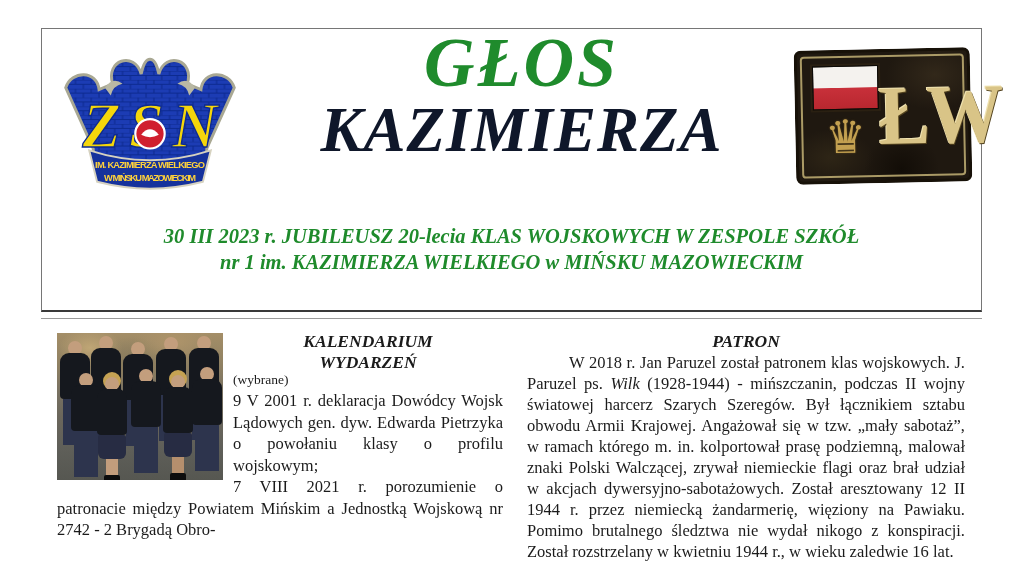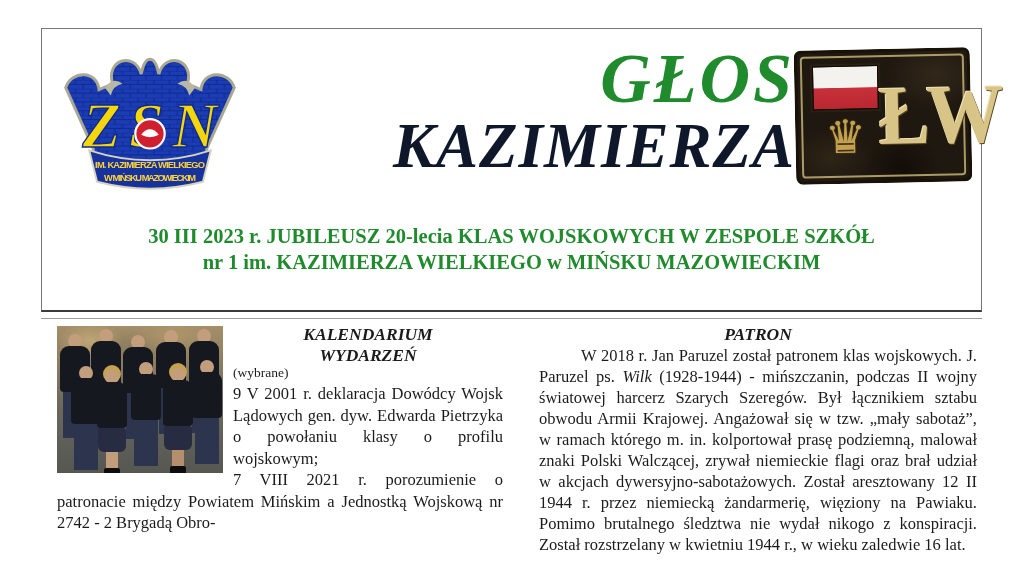--- a/index.html
+++ b/index.html
@@ -11,21 +11,21 @@
   }
   
   .frame{
     position:absolute;left:41px;top:28px;width:941px;height:284px;
     box-sizing:border-box;background:#fff;
     border:1px solid #767676;border-bottom:2px solid #3a3a3a;
   }
   .rule2{position:absolute;left:41px;top:318px;width:941px;height:1px;background:#9b9b9b;}
   .mast-row{display:flex;align-items:flex-start;height:192px;}
   .crest{width:196px;height:160px;margin:14px 0 0 10px;flex:0 0 auto;}
-  .title-block{flex:1;text-align:right;margin-top:16px;line-height:1;}
+  .title-block{flex:1;text-align:center;margin-top:0;line-height:1;}
   .title-l1{font-size:70px;font-weight:bold;font-style:italic;color:#1f8b2c;letter-spacing:3px;line-height:0.98;}
   .title-l2{font-size:63px;font-weight:bold;font-style:italic;color:#0f172a;letter-spacing:1px;line-height:1.04;}
   
   .patch{
     width:176px;height:134px;margin:20px 10px 0 0;flex:0 0 auto;position:relative;
     border-radius:7px;transform:rotate(-1.2deg);
     background:
       radial-gradient(60px 40px at 20% 80%, #2e2516 0%, transparent 70%),
       radial-gradient(70px 50px at 80% 20%, #32281a 0%, transparent 70%),
       radial-gradient(50px 50px at 60% 90%, #120d07 0%, transparent 75%),
@@ -46,31 +46,31 @@
     text-shadow:0 0 2px #6d5524;
   }
   .patch-letters{
     position:absolute;right:10px;top:8px;width:86px;text-align:center;
     font-family:"Liberation Serif",serif;font-weight:bold;font-size:84px;line-height:118px;
     color:#d9c487;letter-spacing:-4px;transform:scaleX(.92);
     text-shadow:1px 1px 0 #53431f, -1px -1px 0 #efe2b0;
   }
   
   .subtitle{
-    text-align:center;color:#1f8b2c;font-weight:bold;
+    text-align:center;color:#1f8b2c;font-weight:bold;font-style:italic;
     font-size:20.5px;line-height:1.28;margin-top:2px;
   }
   
   .editorial{
     border-top:1px solid #4c4c4c;margin-top:9px;
     text-align:center;font-weight:bold;font-style:italic;font-size:13.4px;
     padding:5px 6px 4px;white-space:nowrap;
   }
   
-  .content{position:absolute;left:57px;top:324px;width:908px;display:flex;gap:36px;}
+  .content{position:absolute;left:57px;top:331px;width:908px;display:flex;gap:24px;}
   .col-left{width:446px;flex:0 0 auto;}
   .col-right{width:438px;flex:0 0 auto;}
   .col-head{text-align:center;font-weight:bold;font-style:italic;font-size:17.5px;line-height:1.18;}
   .col-note{text-align:left;font-size:13.5px;line-height:1.2;margin-bottom:2px;}
   .para{font-size:16.5px;line-height:21.5px;text-align:justify;}
   .col-right .para{text-indent:42px;line-height:21px;}
   .rb{font-weight:normal;}
   .ri{font-style:italic;margin-top:42px;}
   
   .photo{

